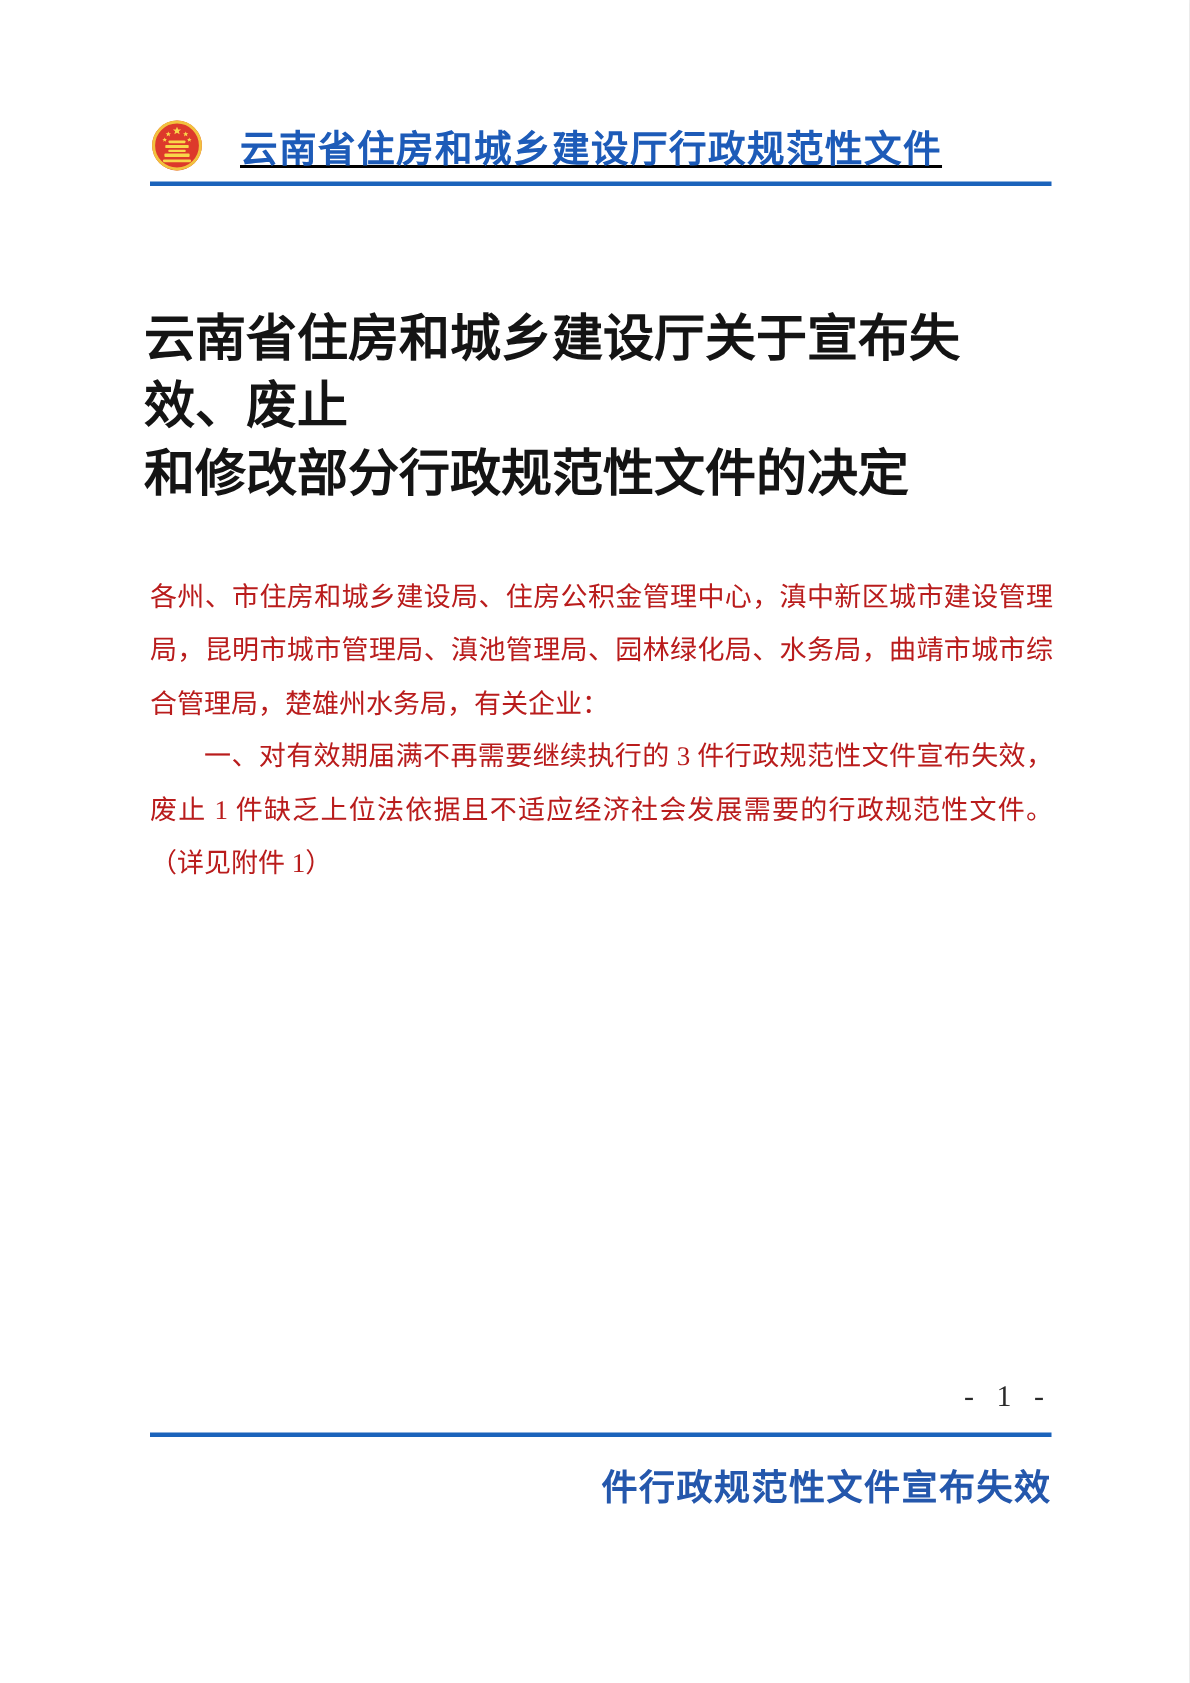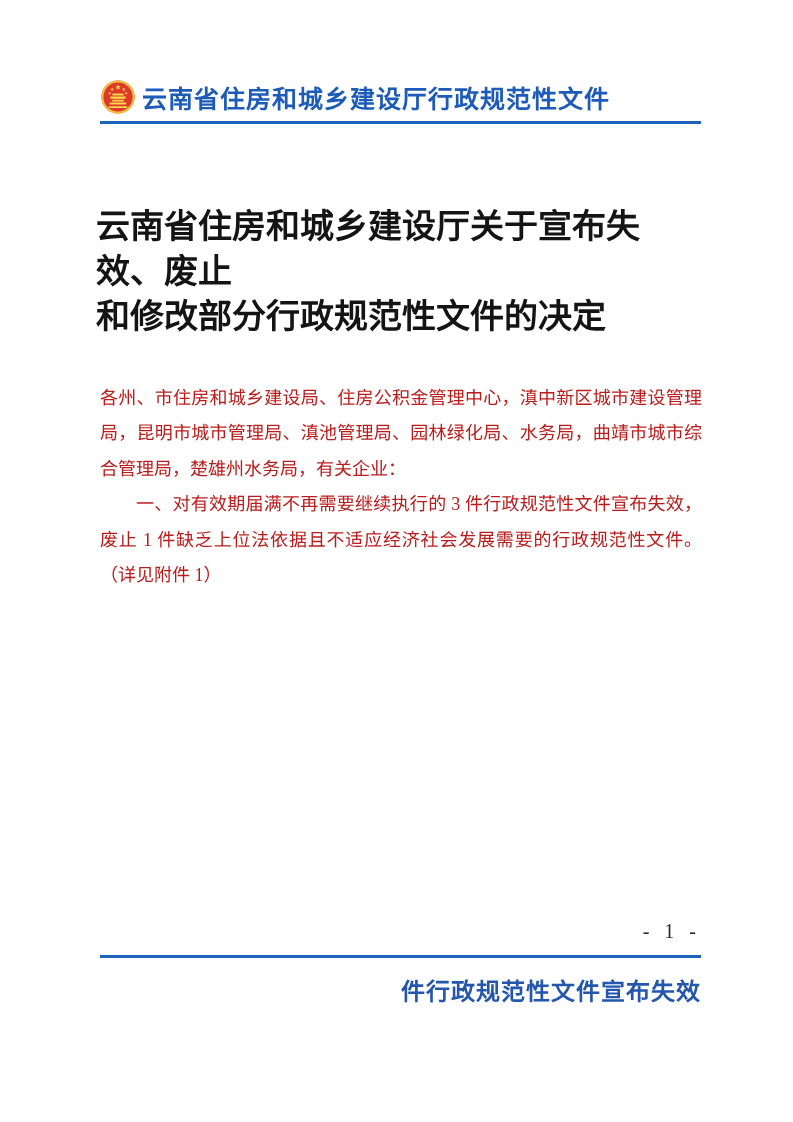--- a/index.html
+++ b/index.html
@@ -19,21 +19,22 @@
     box-shadow: 0 0 4px rgba(0,0,0,0.15);
   }
   
   .masthead {
     position: absolute;
     left: 100px;
     top: 78px;
     height: 38px;
     display: flex;
     align-items: center;
-    gap: 6px;
+    gap: 24px;
+    text-decoration: underline;
   }
   .emblem {
     width: 36px;
     height: 36px;
     flex: 0 0 auto;
     display: block;
   }
   .masthead-text {
     font-family: "Liberation Sans", sans-serif;
     font-weight: bold;

